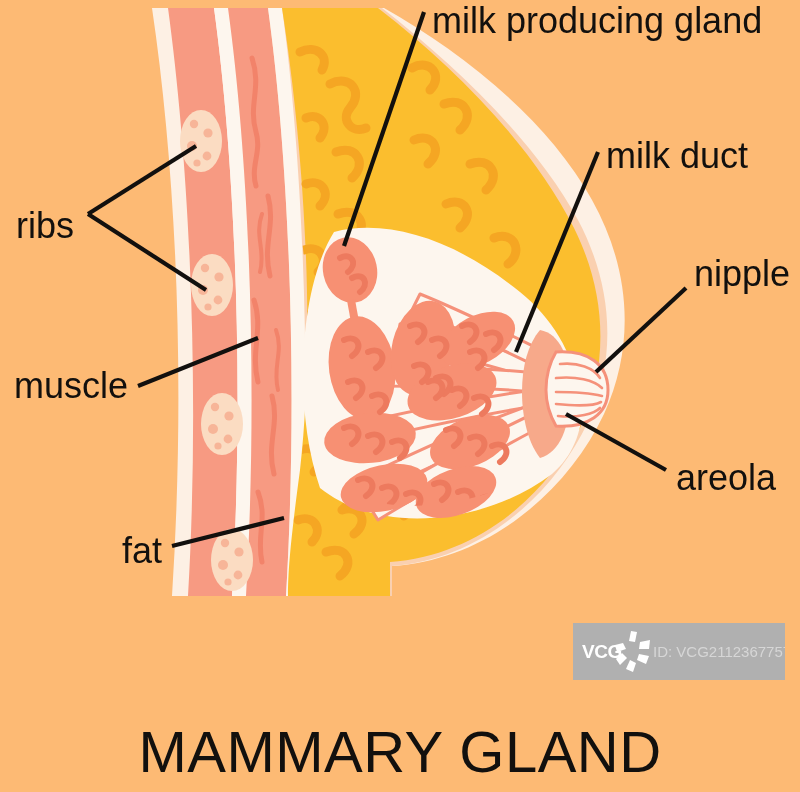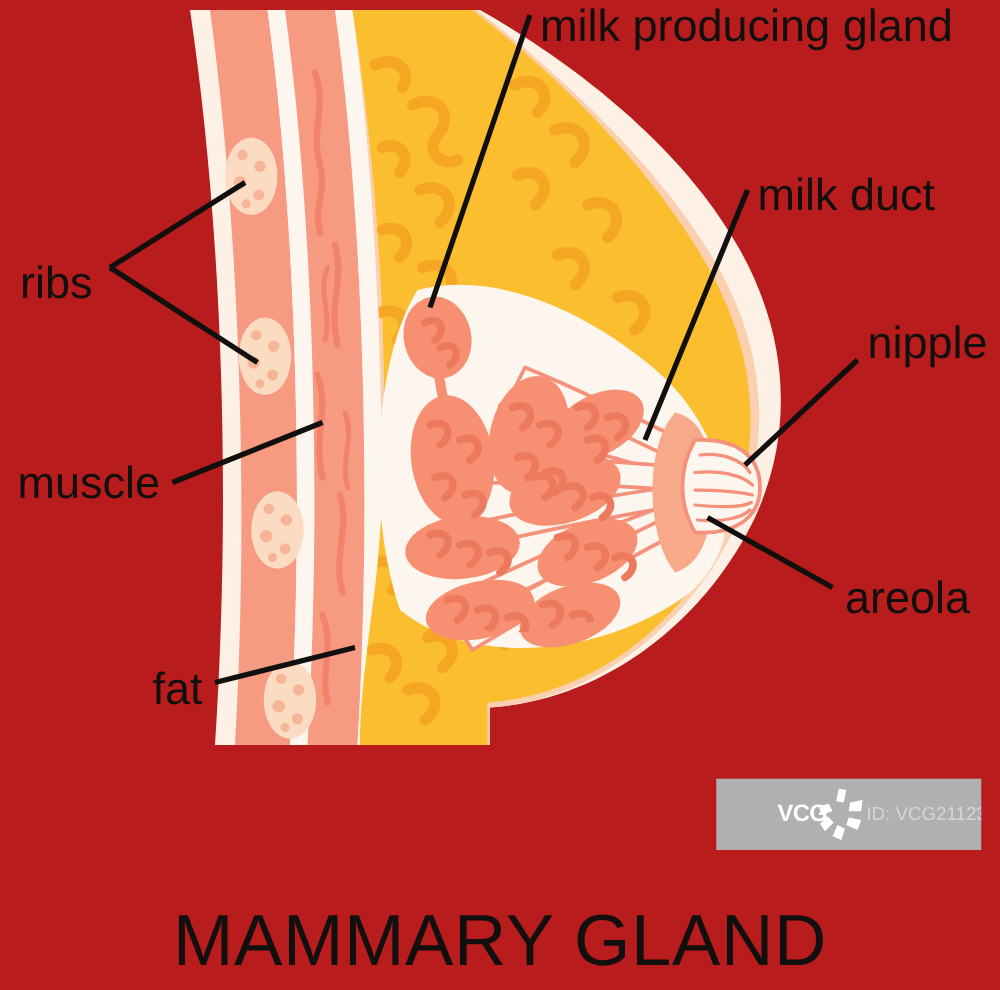--- a/index.html
+++ b/index.html
@@ -9,21 +9,21 @@
     background: #ffffff;
   }
   body {
     font-family: "Liberation Sans", sans-serif;
     -webkit-font-smoothing: antialiased;
   }
   #stage {
     position: relative;
     width: 800px;
     height: 792px;
-    background: #b91c1c;
+    background: #fdba74;
     overflow: hidden;
   }
   #diagram-svg {
     position: absolute;
     left: 0;
     top: 0;
     width: 800px;
     height: 792px;
     display: block;
   }
@@ -54,21 +54,20 @@
     background: #b0b0b0;
     display: flex;
     align-items: center;
     overflow: hidden;
   }
   #watermark .wm-logo {
     position: relative;
     width: 78px;
     height: 57px;
     flex: 0 0 auto;
-    margin-left: 40px;
   }
   #watermark .wm-vcg {
     position: absolute;
     left: 9px;
     top: 19px;
     font-family: "Liberation Sans", sans-serif;
     font-weight: 700;
     font-size: 19px;
     color: #ffffff;
     letter-spacing: -0.5px;

